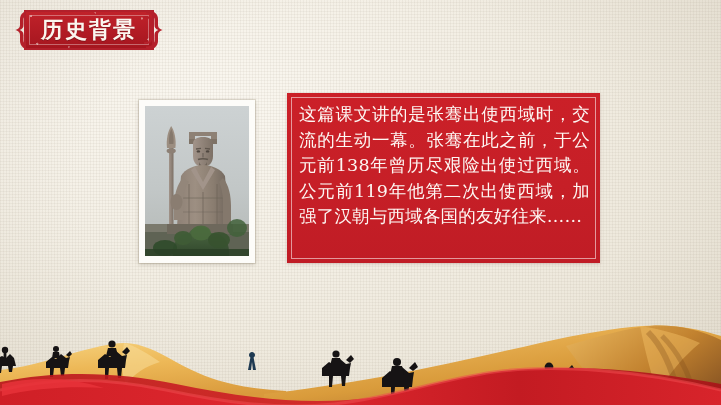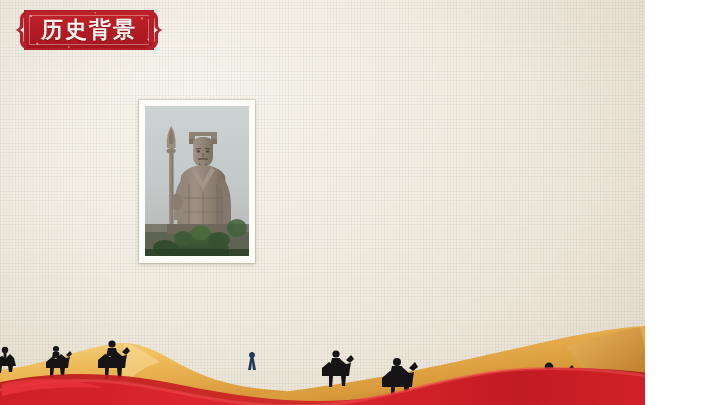--- a/index.html
+++ b/index.html
@@ -2,21 +2,21 @@
 <html><head>
 <meta charset="utf-8">
 <style>
   html, body {
     margin: 0;
     padding: 0;
     background: #ffffff;
   }
   #slide {
     position: relative;
-    width: 645px;
+    width: 721px;
     height: 405px;
     overflow: hidden;
     font-family: "Liberation Serif", "DejaVu Serif", serif;
     background-color: #701a75;
   }
 
   
   .paper-bg {
     position: absolute;
     inset: 0;
@@ -276,20 +276,23 @@
         <ellipse cx="38" cy="132" rx="9" ry="7" fill="#3f5c36" opacity="0.95"></ellipse>
         <ellipse cx="56" cy="127" rx="10" ry="7.5" fill="#4a6a3d" opacity="0.9"></ellipse>
         <ellipse cx="74" cy="134" rx="11" ry="8" fill="#37522f" opacity="0.9"></ellipse>
         <ellipse cx="92" cy="122" rx="10" ry="9" fill="#41603a" opacity="0.85"></ellipse>
         <ellipse cx="20" cy="142" rx="12" ry="8" fill="#2f4a2a" opacity="0.9"></ellipse>
         <rect x="0" y="143" width="104" height="7" fill="#2a3f26" opacity="0.85"></rect>
       </svg>
     </div>
   </div>
 
+  <div class="text-panel">
+    <div class="panel-body">这篇课文讲的是张骞出使西域时，交流的生动一幕。张骞在此之前，于公元前138年曾历尽艰险出使过西域。公元前119年他第二次出使西域，加强了汉朝与西域各国的友好往来……</div>
+  </div>
 
   <div class="bottom-scene">
     <svg viewBox="0 0 721 95" xmlns="http://www.w3.org/2000/svg" aria-hidden="true">
       <defs>
         <linearGradient id="duneA" x1="0" y1="0" x2="0.35" y2="1">
           <stop offset="0%" stop-color="#f6d27e"></stop>
           <stop offset="45%" stop-color="#edb857"></stop>
           <stop offset="100%" stop-color="#d99a3c"></stop>
         </linearGradient>
         <linearGradient id="duneB" x1="0.2" y1="0" x2="0.9" y2="1">

